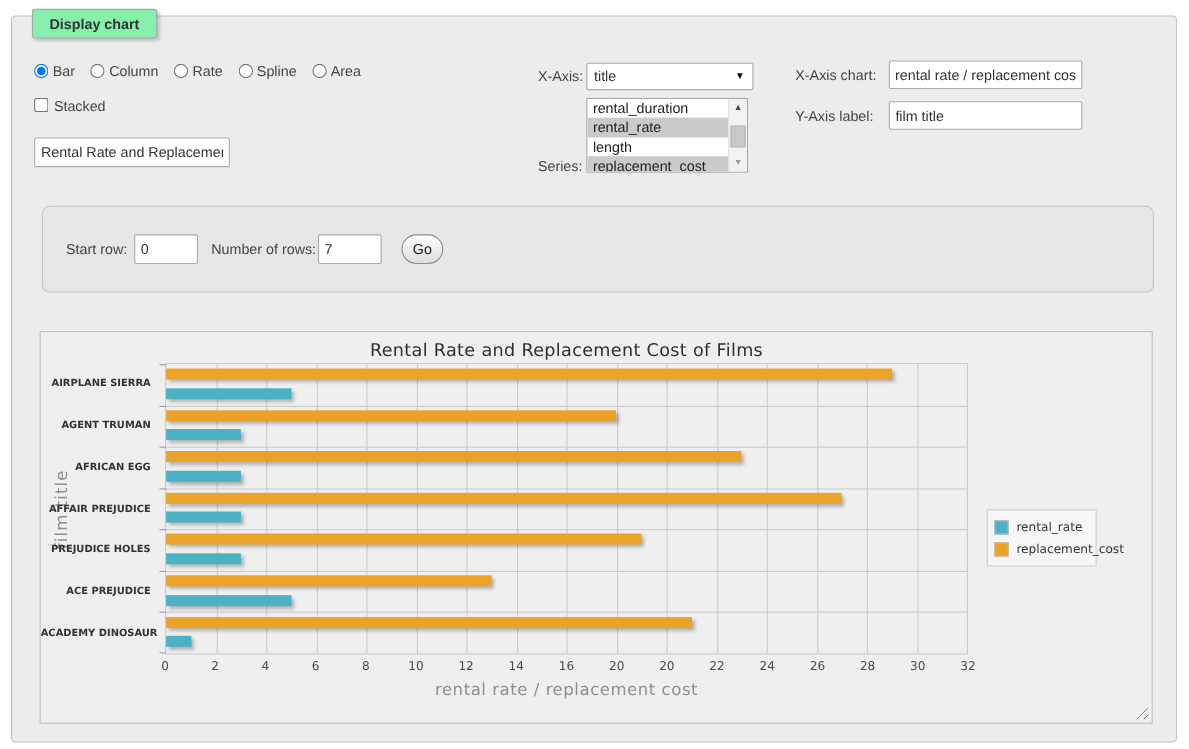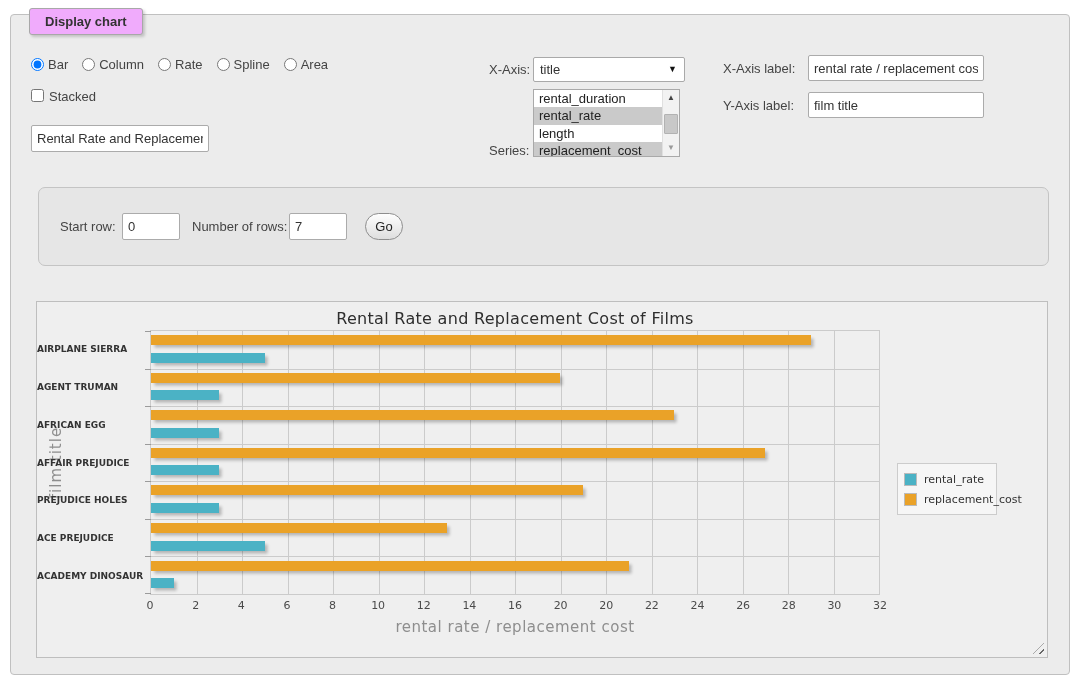--- a/index.html
+++ b/index.html
@@ -3,21 +3,21 @@
 <meta charset="utf-8">
 <style>
   * { box-sizing: border-box; margin: 0; padding: 0; }
   html,body { width:1081px; height:681px; background:#fff; font-family:"Liberation Sans", sans-serif; }
   #stage { position:relative; width:1081px; height:681px; background:#fff; overflow:hidden; }
 
   
   .fieldset { position:absolute; left:10px; top:14px; width:1060px; height:661px;
     background:#ECECEC; border:1px solid #C0C0C0; border-radius:4px; }
   .fs-legend { position:absolute; left:18px; top:-7px; height:27px; line-height:25px;
-    background:#f0abfc; border:1px solid #A8A8A8; border-radius:3px; padding:0 15px;
+    background:#86efac; border:1px solid #A8A8A8; border-radius:3px; padding:0 15px;
     font-size:13px; font-weight:bold; color:#333; box-shadow:2px 2px 3px rgba(0,0,0,0.18); }
 
   .lbl { position:absolute; font-size:13px; color:#444; white-space:nowrap; }
 
   
   #chart-type-radios { position:absolute; left:20px; top:42px; font-size:13px; color:#444; }
   #chart-type-radios label { margin-right:14px; display:inline-flex; align-items:center; gap:4px; }
   #stacked-row { position:absolute; left:20px; top:74px; font-size:13px; color:#444; display:flex; align-items:flex-start; gap:5px; }
 
   input[type=text] { border:1px solid #ABABAB; border-radius:2px; background:#fff;
@@ -60,21 +60,21 @@
     background:#EFEFEF; border:1px solid #BEBEBE; font-family:"DejaVu Sans",sans-serif; }
   .chart-title { position:absolute; left:113px; top:7px; width:730px; text-align:center;
     font-size:16px; color:#2E2E2E; letter-spacing:0.3px; }
   .plot { position:absolute; left:113px; top:28px; width:730px; height:265px; border:1px solid #CBCBCB; }
   .vgrid { position:absolute; top:0; bottom:0; width:1px; background:#CBCBCB; }
   .hgrid { position:absolute; left:0; right:0; height:1px; background:#CBCBCB; }
   .bargroup { position:absolute; left:0; width:100%; }
   .bar { position:absolute; left:0; height:10px; box-shadow:2.5px 2.5px 3px rgba(0,0,0,0.25); }
   .ytick { position:absolute; left:-6px; width:6px; height:1px; background:#9B9B9B; }
   .cat-gutter { position:absolute; left:0; top:28px; width:108px; height:265px; }
-  .cat-label { position:absolute; right:8px; width:100px; text-align:left; font-size:9px; font-weight:bold;
+  .cat-label { position:absolute; right:8px; width:100px; text-align:right; font-size:9px; font-weight:bold;
     color:#333; white-space:nowrap; transform:translateY(-50%); }
   .xtick-row { position:absolute; left:113px; top:297px; width:730px; height:14px; }
   .xtick { position:absolute; transform:translateX(-50%); font-size:11px; color:#4A4A4A; }
   .x-axis-label { position:absolute; left:113px; top:316px; width:730px; text-align:center;
     font-size:15px; color:#8E8E8E; letter-spacing:0.5px; }
   .y-axis-label { position:absolute; left:-36px; top:152px; width:110px; text-align:center;
     transform:rotate(-90deg); font-size:15px; color:#8E8E8E; letter-spacing:1px; }
   .legend { position:absolute; left:860px; top:161px; width:100px; background:#F6F6F6;
     border:1px solid #CCC; padding:5px 6px; }
   .legend-row { display:flex; align-items:center; gap:7px; height:20px; }
@@ -129,21 +129,21 @@
           <div class="opt">length</div>
           <div class="opt sel">replacement_cost</div>
         </div>
       <div class="msb">
         <div class="btn up">▲</div>
         <div class="thumb"></div>
         <div class="btn down">▼</div>
       </div>
     </div>
 
-    <span class="lbl" style="left:712px; top:46px;">X-Axis label:</span>
+    <span class="lbl" style="left:712px; top:46px;">X-Axis chart:</span>
     <input type="text" id="xaxis-label-input" value="rental rate / replacement cost" style="">
 
     <span class="lbl" style="left:712px; top:83px;">Y-Axis label:</span>
     <input type="text" id="yaxis-label-input" value="film title" style="">
 
     <div class="rows-panel">
       <span class="lbl" style="left:21px; top:31px;">Start row:</span>
       <input type="text" id="start-row-input" value="0" style="">
       <span class="lbl" style="left:153px; top:31px;">Number of rows:</span>
       <input type="text" id="num-rows-input" value="7" style="">

